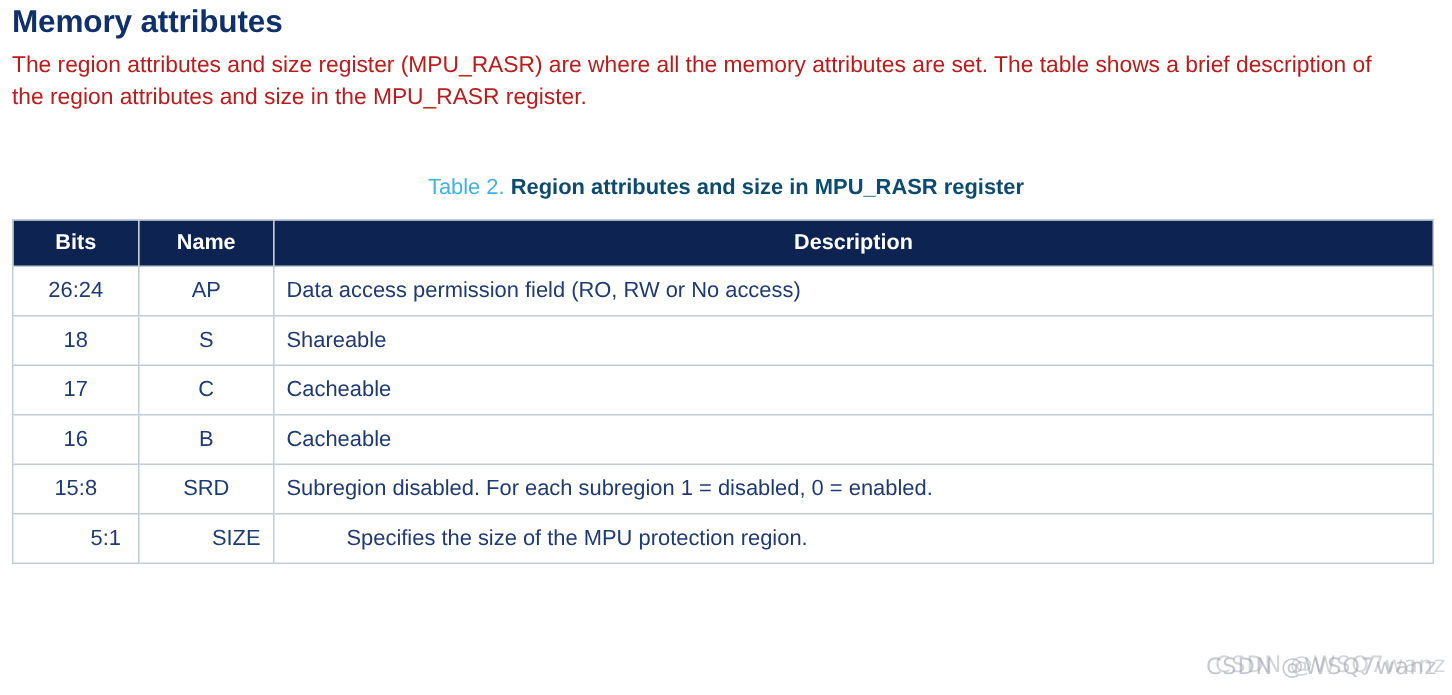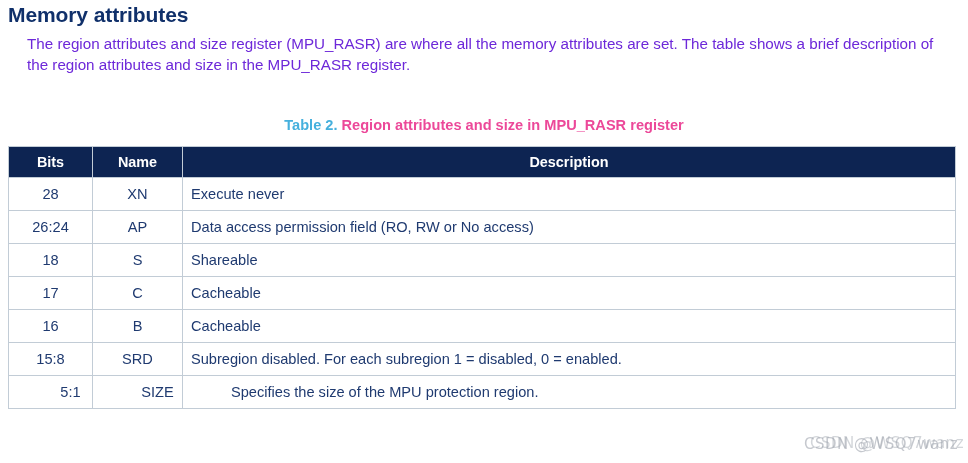--- a/index.html
+++ b/index.html
@@ -32,41 +32,40 @@
     line-height: 26px;
     white-space: nowrap;
   }
   .intro-para {
     position: absolute;
     left: 8px;
     top: 33px;
     width: 930px;
     font-size: 15.2px;
     line-height: 21px;
-    color: #6d28d9;
-    margin-left: 19px;
+    color: #b91c1c;
   }
   .table-caption {
     position: absolute;
     left: 0;
     top: 115px;
     width: 968px;
     text-align: center;
     font-size: 14.6px;
     font-weight: bold;
     line-height: 20px;
     white-space: nowrap;
   }
   .caption-label {
     color: #45b0dd;
-    font-weight: bold;
+    font-weight: normal;
     text-align: right;
   }
   .caption-text {
-    color: #ec4899;
+    color: #0c4a6e;
     font-weight: bold;
   }
   .table-wrap {
     position: absolute;
     left: 8px;
     top: 146px;
     width: 947px;
   }
   table.attr-table {
     border-collapse: collapse;
@@ -158,25 +157,20 @@
       </colgroup>
       <thead>
         <tr>
           <th>Bits</th>
           <th>Name</th>
           <th>Description</th>
         </tr>
       </thead>
       <tbody id="table-body">
           <tr>
-            <td class="cell-bits">28</td>
-            <td class="cell-name">XN</td>
-            <td class="cell-desc">Execute never</td>
-          </tr>
-          <tr>
             <td class="cell-bits">26:24</td>
             <td class="cell-name">AP</td>
             <td class="cell-desc">Data access permission field (RO, RW or No access)</td>
           </tr>
           <tr>
             <td class="cell-bits">18</td>
             <td class="cell-name">S</td>
             <td class="cell-desc">Shareable</td>
           </tr>
           <tr>

